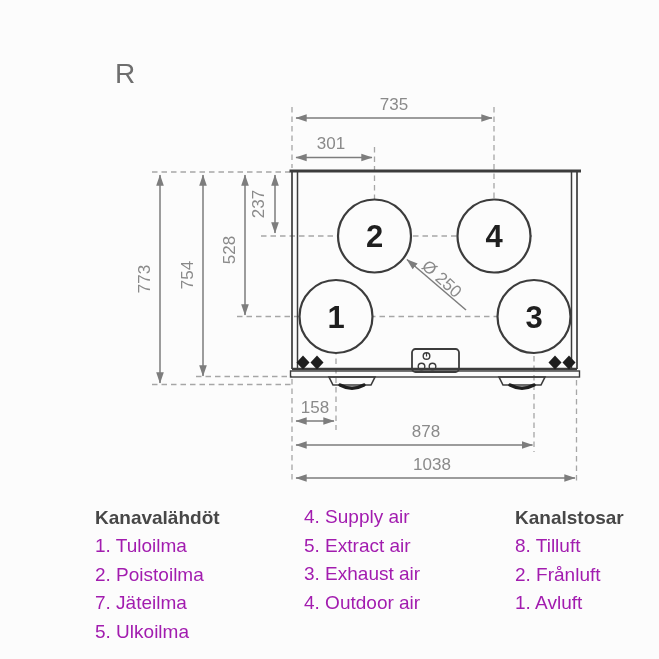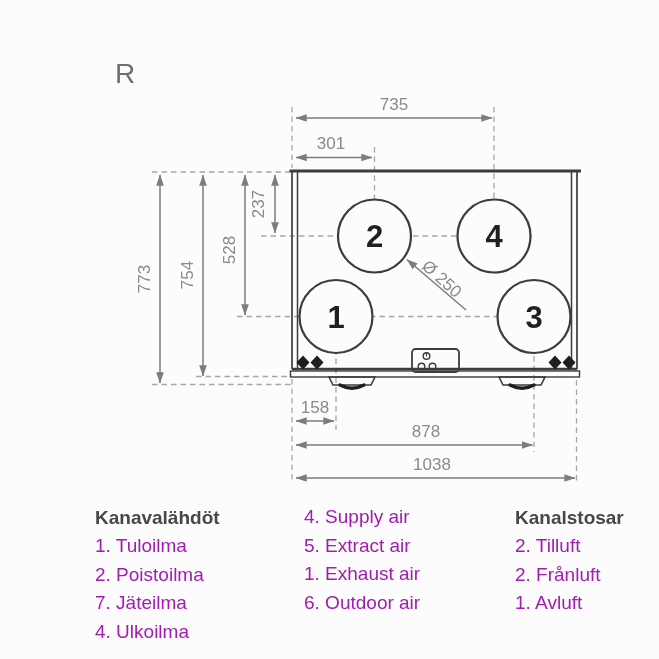--- a/index.html
+++ b/index.html
@@ -190,30 +190,30 @@
       <line class="dim-line" x1="466" y1="310" x2="407" y2="259.5" marker-end="url(#arr)"></line>
       <text class="dim-text" x="438" y="283" text-anchor="middle" transform="rotate(42 438 283)">Ø 250</text>
     </g>
   </svg>
 
   <div class="legend-col c1">
     <div class="legend-title">Kanavalähdöt</div>
     <div class="legend-item">1. Tuloilma</div>
     <div class="legend-item">2. Poistoilma</div>
     <div class="legend-item">7. Jäteilma</div>
-    <div class="legend-item">4. Ulkoilma</div>
+    <div class="legend-item">5. Ulkoilma</div>
   </div>
 
   <div class="legend-col c2">
     <div class="legend-item">4. Supply air</div>
     <div class="legend-item">5. Extract air</div>
-    <div class="legend-item">1. Exhaust air</div>
-    <div class="legend-item">6. Outdoor air</div>
+    <div class="legend-item">3. Exhaust air</div>
+    <div class="legend-item">4. Outdoor air</div>
   </div>
 
   <div class="legend-col c3">
     <div class="legend-title">Kanalstosar</div>
-    <div class="legend-item">2. Tilluft</div>
+    <div class="legend-item">8. Tilluft</div>
     <div class="legend-item">2. Frånluft</div>
     <div class="legend-item">1. Avluft</div>
   </div>
 
 </div>
 
 </body></html>

